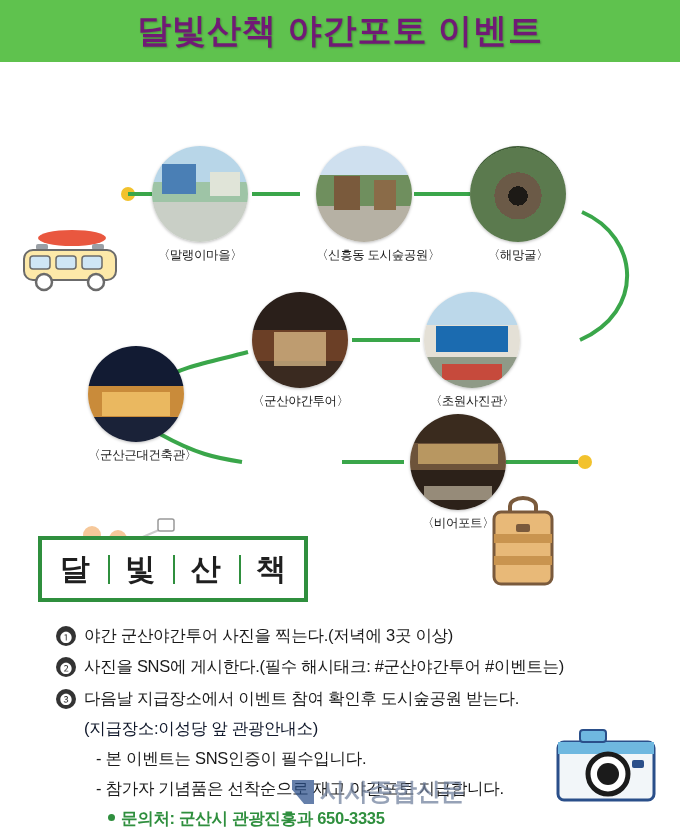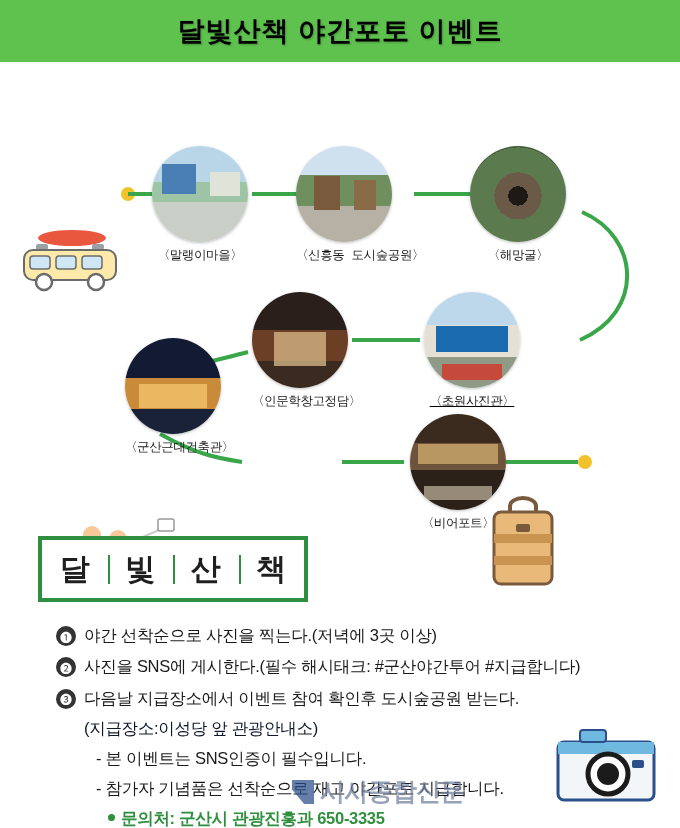--- a/index.html
+++ b/index.html
@@ -19,22 +19,22 @@
   .header {
     width: 680px;
     height: 62px;
     background: #5fc24e;
     display: flex;
     align-items: center;
     justify-content: center;
     box-sizing: border-box;
   }
   .header-title {
-    color: #000000;
-    font-size: 27px;
+    color: #701a75;
+    font-size: 34px;
     font-weight: bold;
     letter-spacing: 1px;
     text-shadow: 1px 1px 2px rgba(0,0,0,.25);
   }
 
   
   .route {
     position: relative;
     width: 576px;
     height: 470px;
@@ -285,49 +285,49 @@
     <circle cx="82" cy="60" r="8" fill="#fff" stroke="#6b6b6b" stroke-width="2.5"></circle>
   </svg>
 
   <div class="spot" style="left:152px; top:84px;">
     <div class="circle">
         <div class="ph ph-mail"></div>
       </div>
     <div class="label">〈말랭이마을〉</div>
   </div>
 
-  <div class="spot" style="left:296px; top:84px;font-family:Liberation Mono, monospace;">
+  <div class="spot" style="left:316px; top:84px;">
     <div class="circle">
         <div class="ph ph-forest"></div>
       </div>
     <div class="label">〈신흥동 도시숲공원〉</div>
   </div>
 
   <div class="spot" style="left:470px; top:84px;">
     <div class="circle">
         <div class="ph ph-tunnel"></div>
       </div>
     <div class="label">〈해망굴〉</div>
   </div>
 
   <div class="spot" style="left:252px; top:230px;">
     <div class="circle">
         <div class="ph ph-cafe"></div>
       </div>
-    <div class="label">〈인문학창고정담〉</div>
-  </div>
-
-  <div class="spot" style="left:424px; top:230px;text-decoration:underline;">
+    <div class="label">〈군산야간투어〉</div>
+  </div>
+
+  <div class="spot" style="left:424px; top:230px;">
     <div class="circle">
         <div class="ph ph-studio"></div>
       </div>
     <div class="label">〈초원사진관〉</div>
   </div>
 
-  <div class="spot" style="left:88px; top:276px;margin-left:37px;">
+  <div class="spot" style="left:88px; top:284px;">
     <div class="circle">
         <div class="ph ph-arch"></div>
       </div>
     <div class="label">〈군산근대건축관〉</div>
   </div>
 
 
   <div class="spot" style="left:410px; top:352px;">
     <div class="circle">
         <div class="ph ph-beer"></div>
@@ -370,26 +370,26 @@
     <div class="ch">빛</div>
     <div class="ch">산</div>
     <div class="ch">책</div>
   </div>
 </div>
 
 <div class="steps">
 
   <div class="step">
     <div class="num">❶</div>
-    <div class="txt">야간 선착순으로 사진을 찍는다.(저녁에 3곳 이상)</div>
+    <div class="txt">야간 군산야간투어 사진을 찍는다.(저녁에 3곳 이상)</div>
   </div>
 
   <div class="step">
     <div class="num">❷</div>
-    <div class="txt">사진을 SNS에 게시한다.(필수 해시태크: #군산야간투어 #지급합니다)</div>
+    <div class="txt">사진을 SNS에 게시한다.(필수 해시태크: #군산야간투어 #이벤트는)</div>
   </div>
 
   <div class="step">
     <div class="num">❸</div>
     <div class="txt">다음날 지급장소에서 이벤트 참여 확인후 도시숲공원 받는다.</div>
   </div>
 
   <div class="subline">(지급장소:이성당 앞 관광안내소)</div>
   <div class="dashline">- 본 이벤트는 SNS인증이 필수입니다.</div>
   <div class="dashline">- 참가자 기념품은 선착순으로 재고 야간포토 지급합니다.</div>

